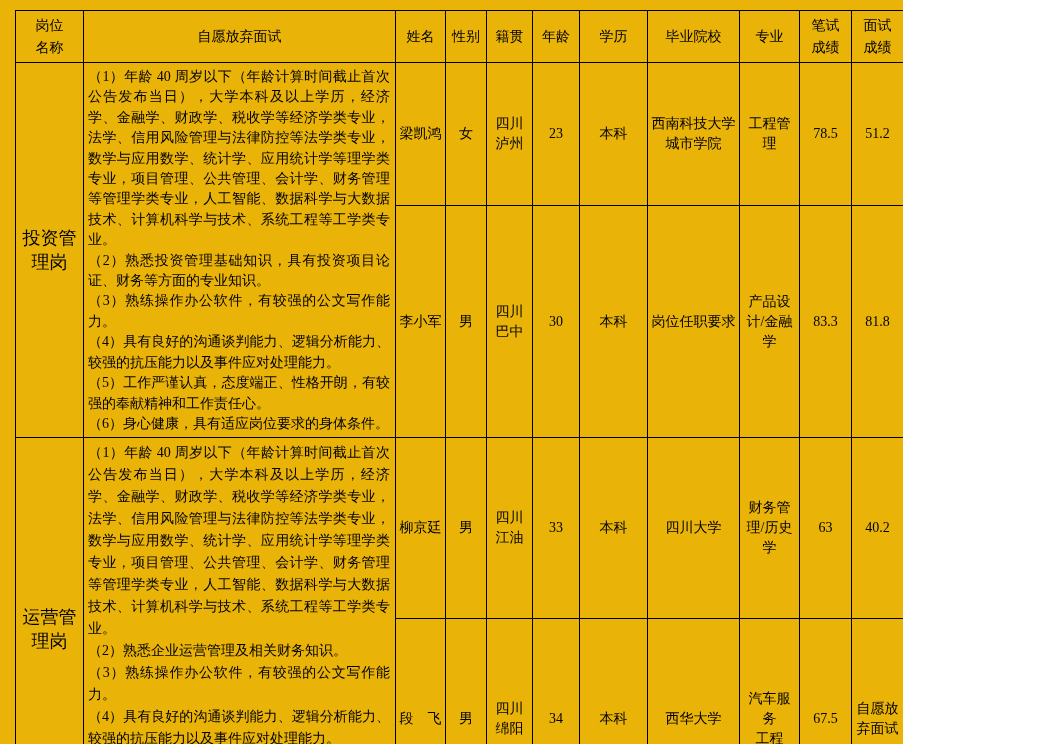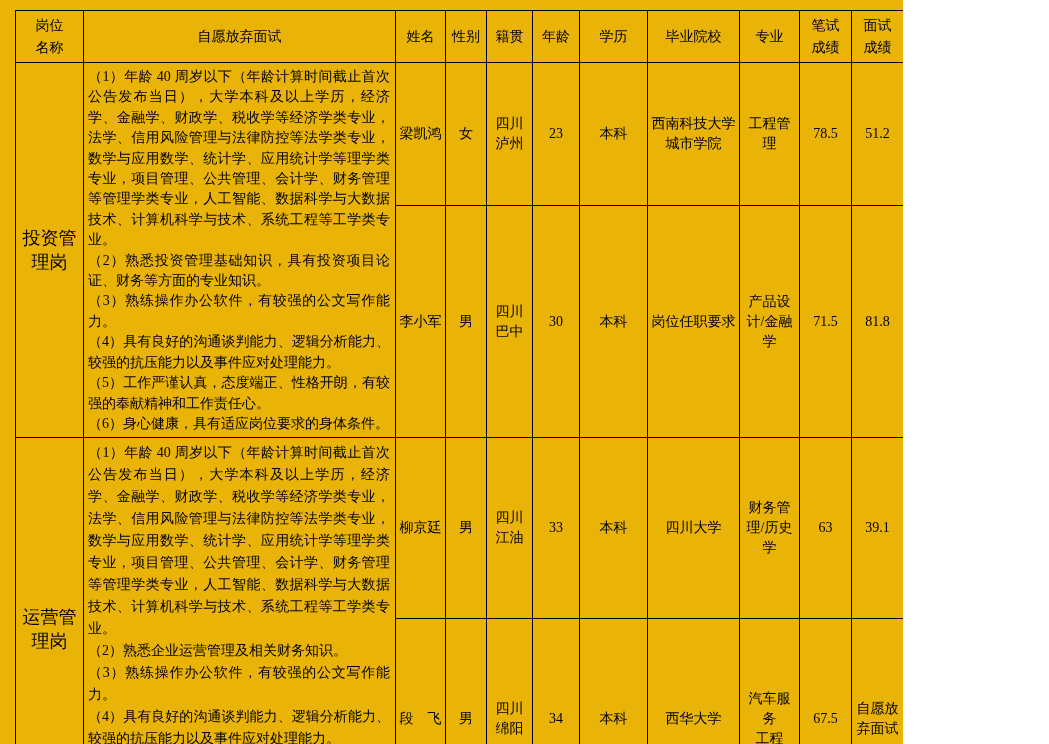--- a/index.html
+++ b/index.html
@@ -87,21 +87,21 @@
       </tr>
       <tr class="h-r2">
         <td>李小军</td>
         <td>男</td>
         <td>四川
 巴中</td>
         <td>30</td>
         <td>本科</td>
         <td>岗位任职要求</td>
         <td>产品设计/金融学</td>
-        <td>71.5</td>
+        <td>83.3</td>
         <td>81.8</td>
         <td>56.28</td>
         <td>2</td>
       </tr>
       <tr class="h-r3">
         <td class="pos" rowspan="2">运营管理岗</td>
         <td class="req req2" rowspan="2">（1）年龄 40 周岁以下（年龄计算时间截止首次公告发布当日），大学本科及以上学历，经济学、金融学、财政学、税收学等经济学类专业，法学、信用风险管理与法律防控等法学类专业，数学与应用数学、统计学、应用统计学等理学类专业，项目管理、公共管理、会计学、财务管理等管理学类专业，人工智能、数据科学与大数据技术、计算机科学与技术、系统工程等工学类专业。
 （2）熟悉企业运营管理及相关财务知识。
 （3）熟练操作办公软件，有较强的公文写作能力。
 （4）具有良好的沟通谈判能力、逻辑分析能力、较强的抗压能力以及事件应对处理能力。
@@ -109,21 +109,21 @@
 （6）身心健康，具有适应岗位要求的身体条件。</td>
         <td>柳京廷</td>
         <td>男</td>
         <td>四川
 江油</td>
         <td>33</td>
         <td>本科</td>
         <td>四川大学</td>
         <td>财务管理/历史学</td>
         <td>63</td>
-        <td>39.1</td>
+        <td>40.2</td>
         <td>71.6</td>
         <td>1</td>
       </tr>
       <tr class="h-r4">
         <td>段　飞</td>
         <td>男</td>
         <td>四川
 绵阳</td>
         <td>34</td>
         <td>本科</td>

